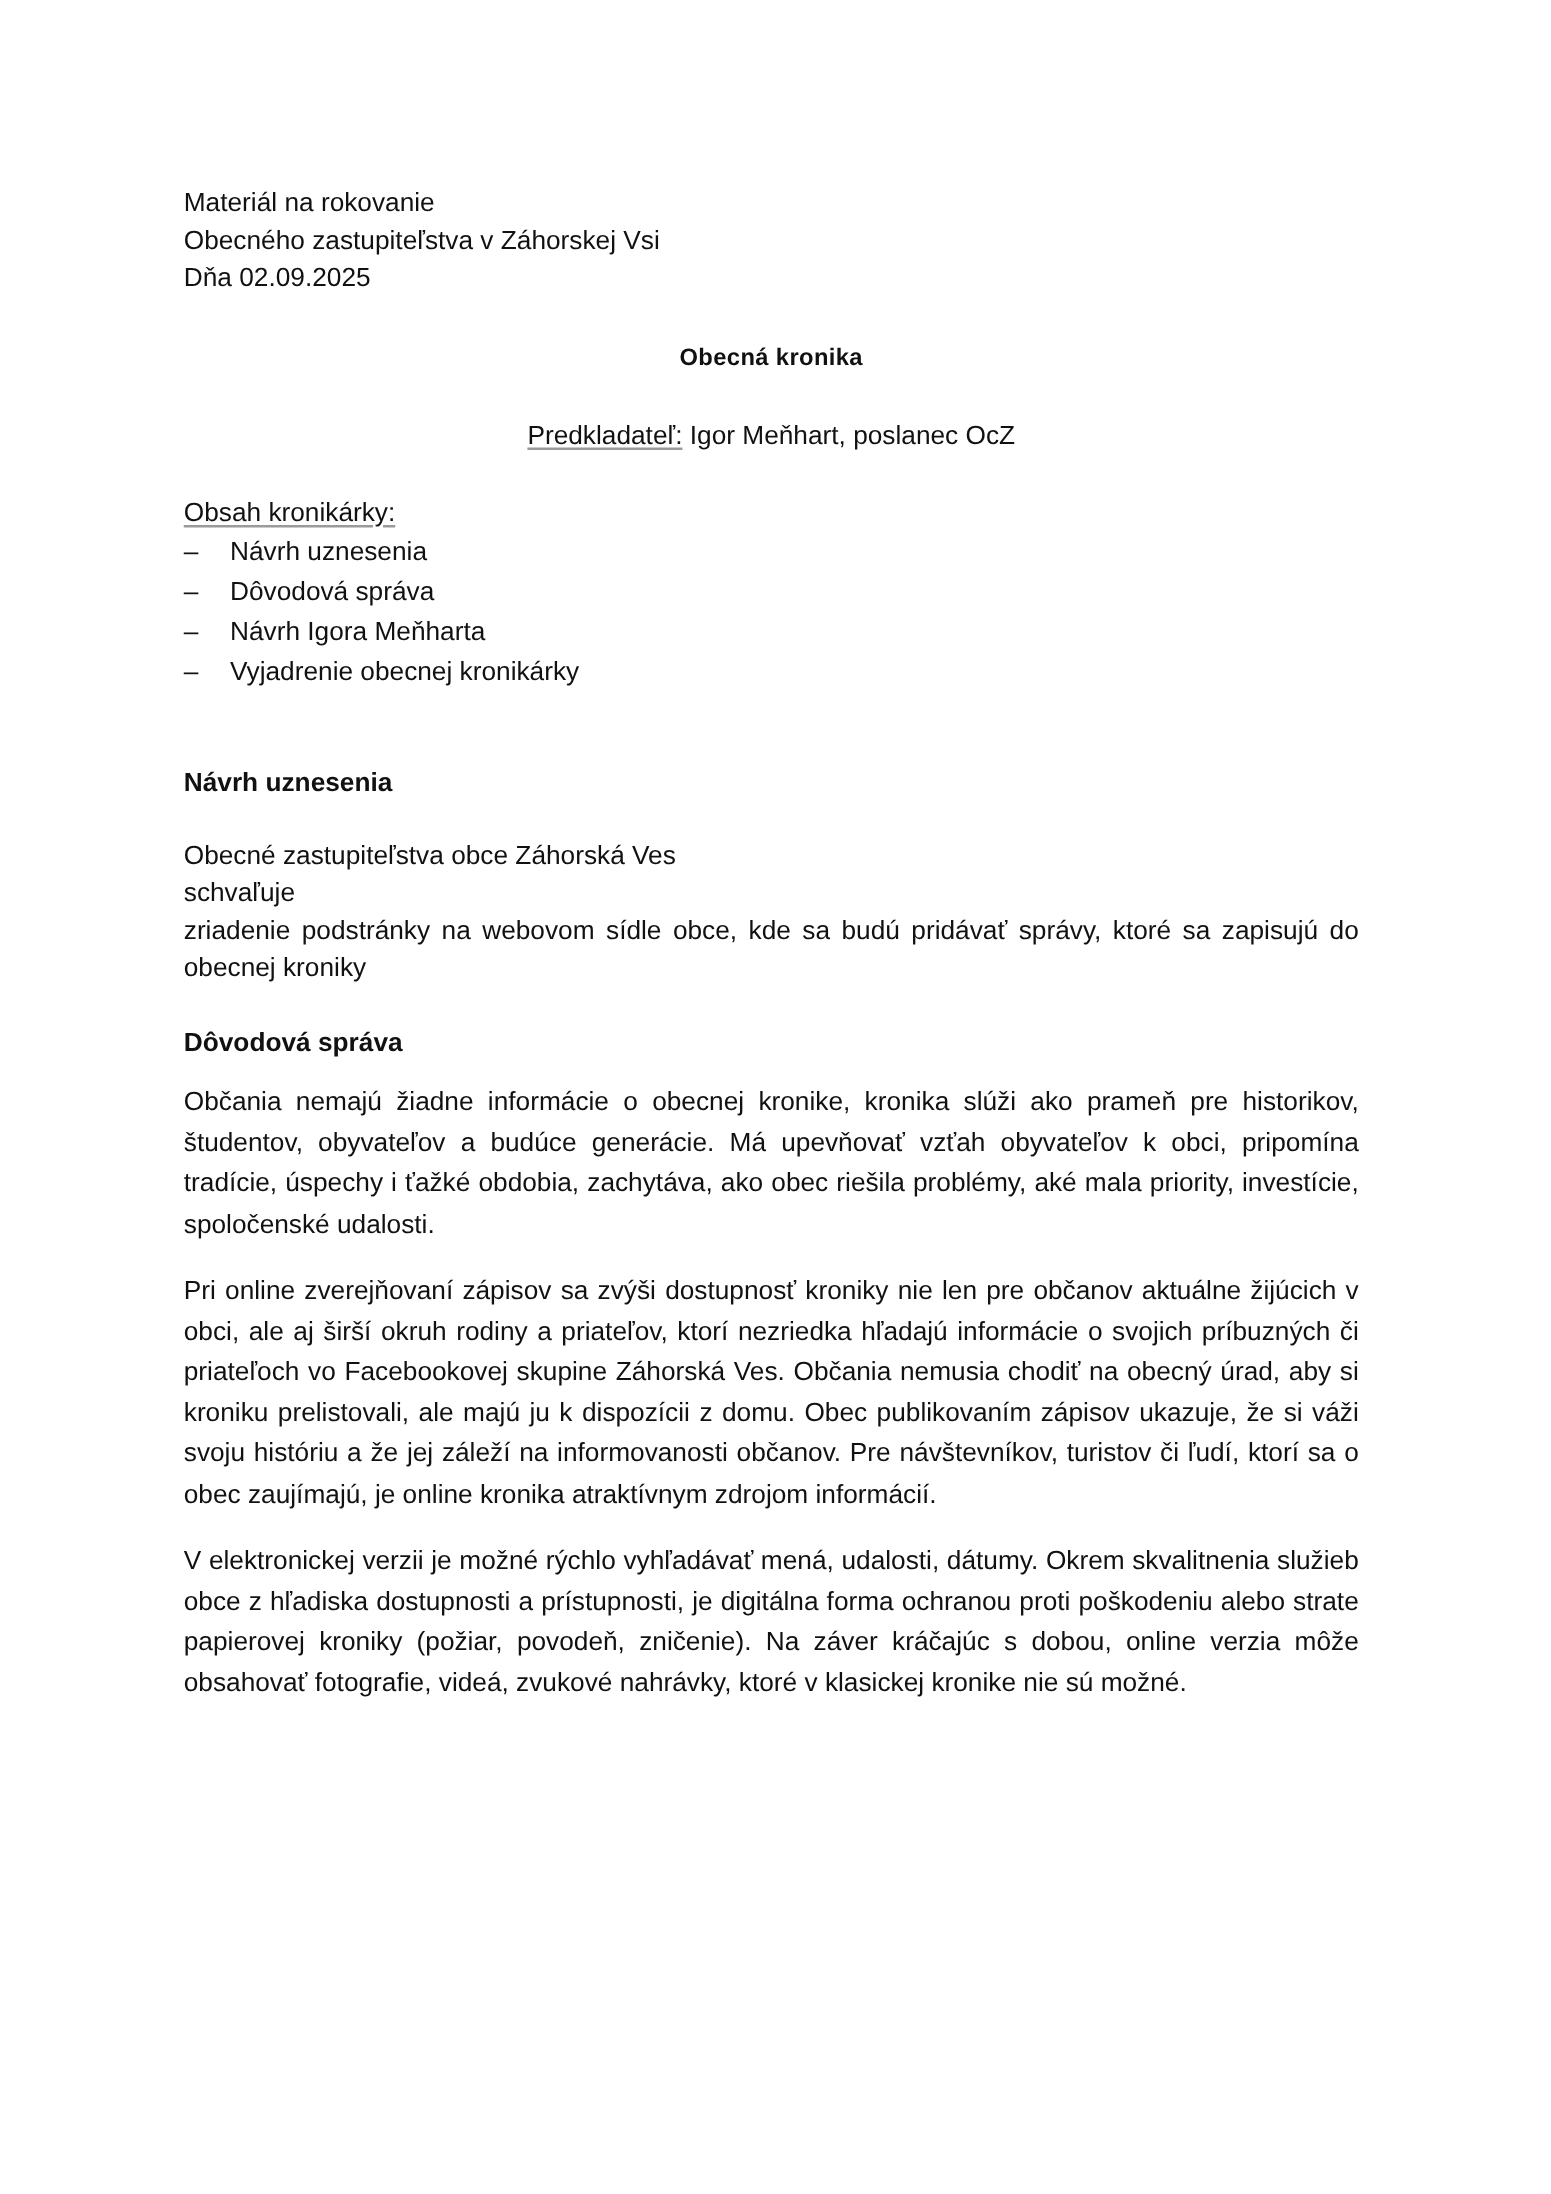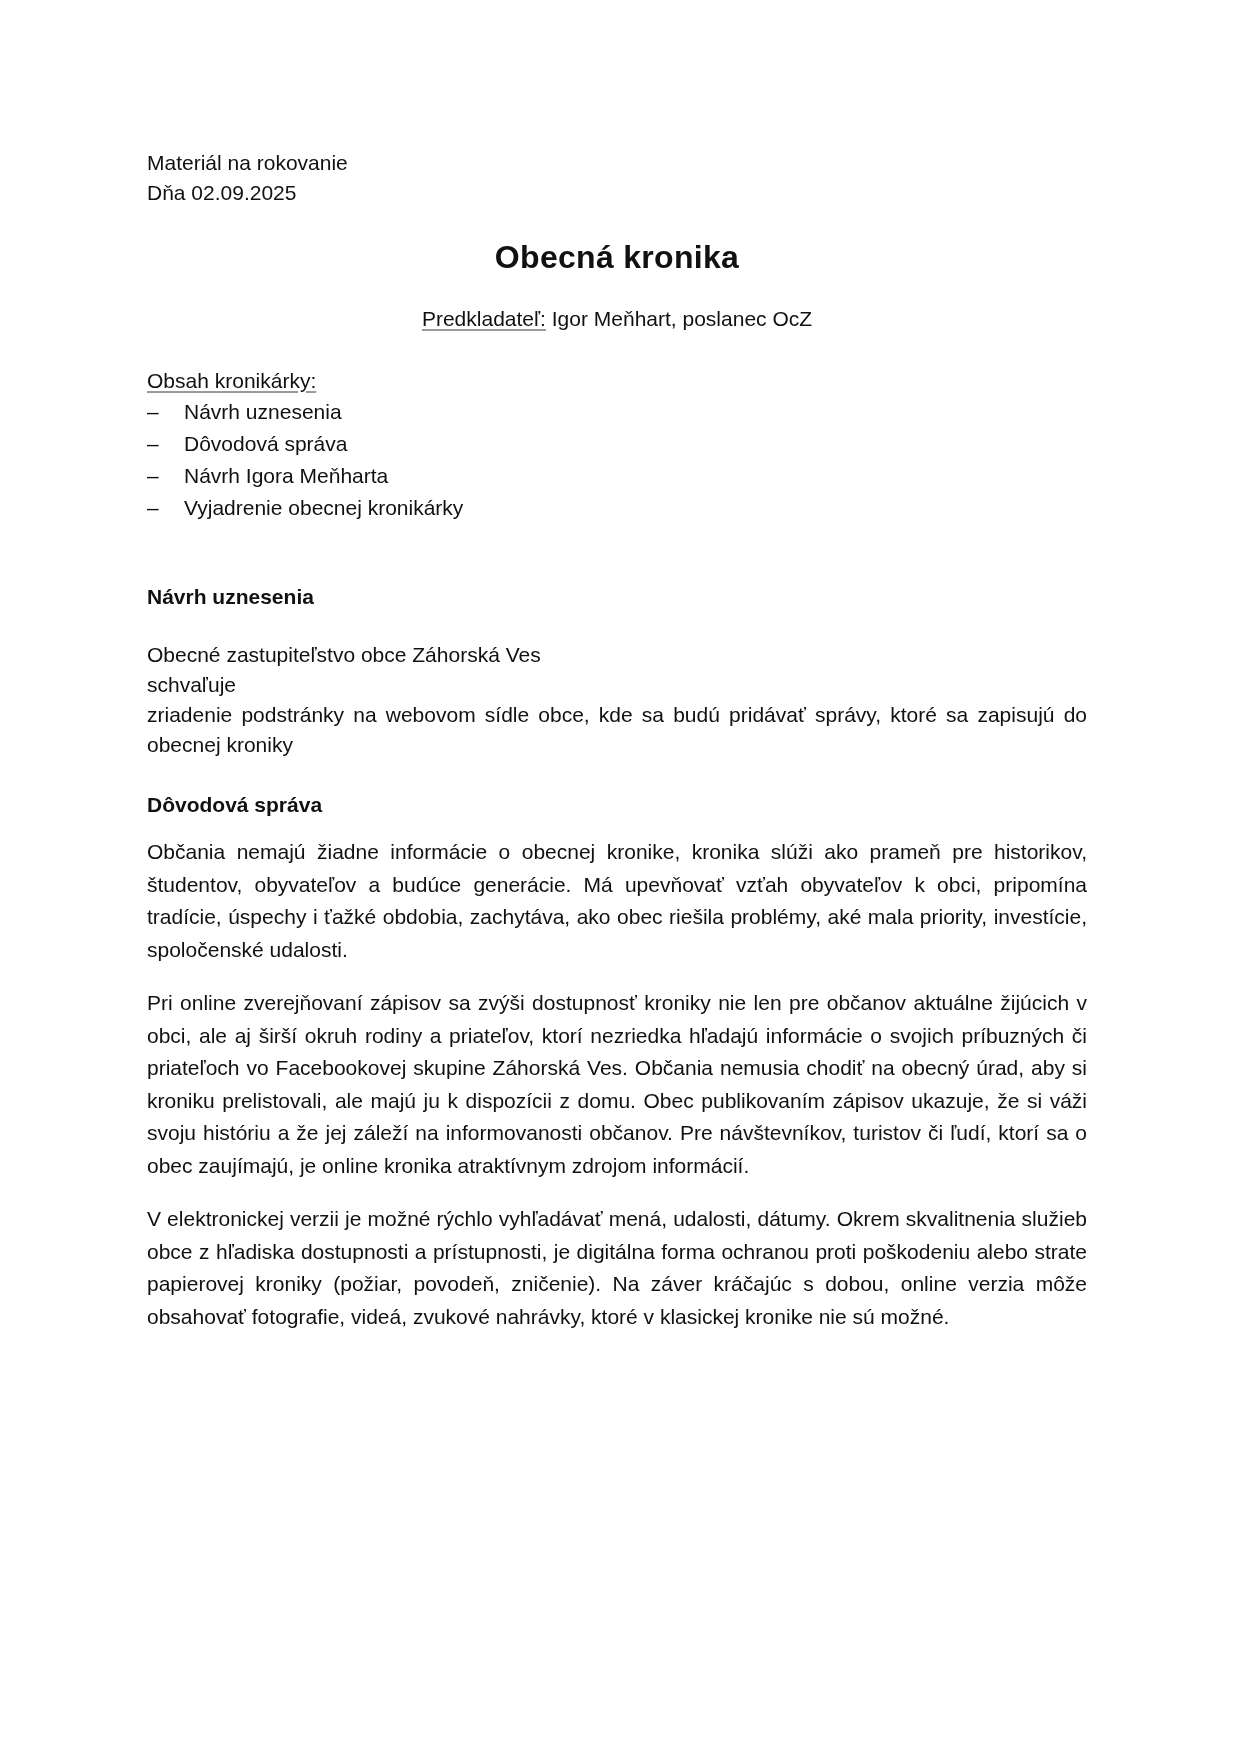--- a/index.html
+++ b/index.html
@@ -20,21 +20,21 @@
       left: 147px;
       top: 148px;
       width: 940px;
       font-size: 21px;
       line-height: 30px;
     }
     .header-lines div { height: 30px; }
     .title {
       text-align: center;
       font-weight: bold;
-      font-size: 32px;
+      font-size: 19px;
       line-height: 30px;
       margin-top: 34px;
       letter-spacing: 0.3px;
     }
     .presenter {
       margin-top: 32px;
       text-align: center;
     }
     .u {
       text-decoration: underline;
@@ -81,20 +81,21 @@
     }
     .para.first { margin-top: 16px; }
   </style>
 </head>
 <body>
 
 <div class="page">
 
   <div class="header-lines">
     <div>Materiál na rokovanie</div>
+    <div>Obecného zastupiteľstva v Záhorskej Vsi</div>
     <div>Dňa 02.09.2025</div>
   </div>
 
   <div class="title">Obecná kronika</div>
 
   <div class="presenter">
     <span class="u">Predkladateľ:</span><span> Igor Meňhart, poslanec OcZ</span>
   </div>
 
   <div class="contents">
@@ -115,21 +116,21 @@
       <li>
         <span class="dash">–</span>
         <span>Vyjadrenie obecnej kronikárky</span>
       </li>
     </ul>
   </div>
 
   <div class="section-heading sec1">Návrh uznesenia</div>
 
   <div class="resolution">
-    <div>Obecné zastupiteľstvo obce Záhorská Ves</div>
+    <div>Obecné zastupiteľstva obce Záhorská Ves</div>
     <div>schvaľuje</div>
     <div class="justify">zriadenie podstránky na webovom sídle obce, kde sa budú pridávať správy, ktoré sa zapisujú do obecnej kroniky</div>
   </div>
 
   <div class="section-heading sec2">Dôvodová správa</div>
 
   <p class="para first">Občania nemajú žiadne informácie o obecnej kronike, kronika slúži ako prameň pre historikov, študentov, obyvateľov a budúce generácie. Má upevňovať vzťah obyvateľov k obci, pripomína tradície, úspechy i ťažké obdobia, zachytáva, ako obec riešila problémy, aké mala priority, investície, spoločenské udalosti.</p>
   <p class="para">Pri online zverejňovaní zápisov sa zvýši dostupnosť kroniky nie len pre občanov aktuálne žijúcich v obci, ale aj širší okruh rodiny a priateľov, ktorí nezriedka hľadajú informácie o svojich príbuzných či priateľoch vo Facebookovej skupine Záhorská Ves. Občania nemusia chodiť na obecný úrad, aby si kroniku prelistovali, ale majú ju k dispozícii z domu. Obec publikovaním zápisov ukazuje, že si váži svoju históriu a že jej záleží na informovanosti občanov. Pre návštevníkov, turistov či ľudí, ktorí sa o obec zaujímajú, je online kronika atraktívnym zdrojom informácií.</p>
   <p class="para">V elektronickej verzii je možné rýchlo vyhľadávať mená, udalosti, dátumy. Okrem skvalitnenia služieb obce z hľadiska dostupnosti a prístupnosti, je digitálna forma ochranou proti poškodeniu alebo strate papierovej kroniky (požiar, povodeň, zničenie). Na záver kráčajúc s dobou, online verzia môže obsahovať fotografie, videá, zvukové nahrávky, ktoré v klasickej kronike nie sú možné.</p>
 

